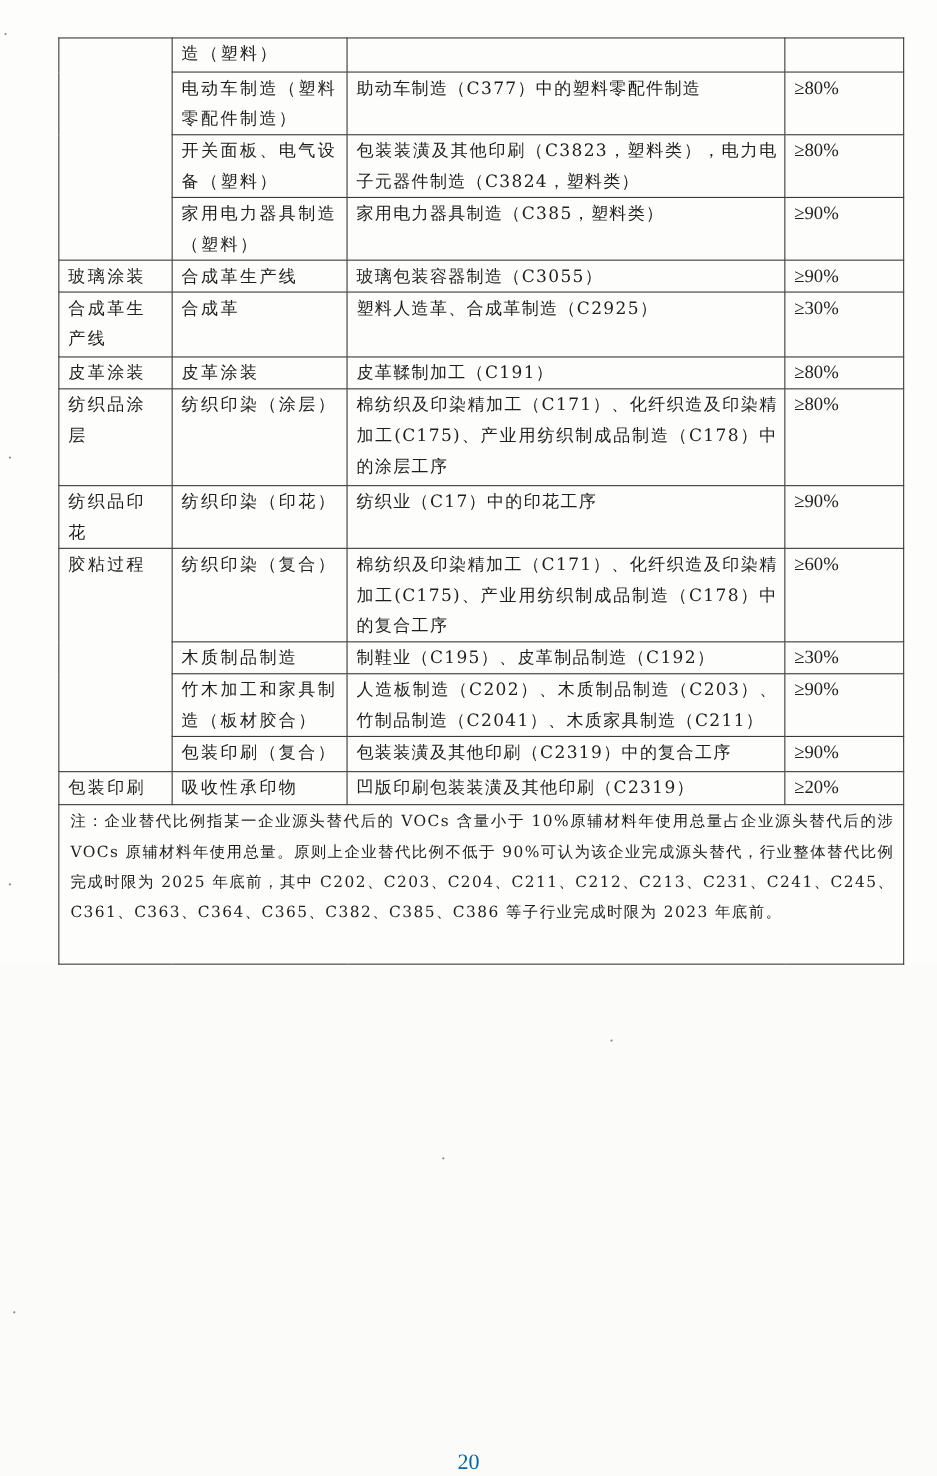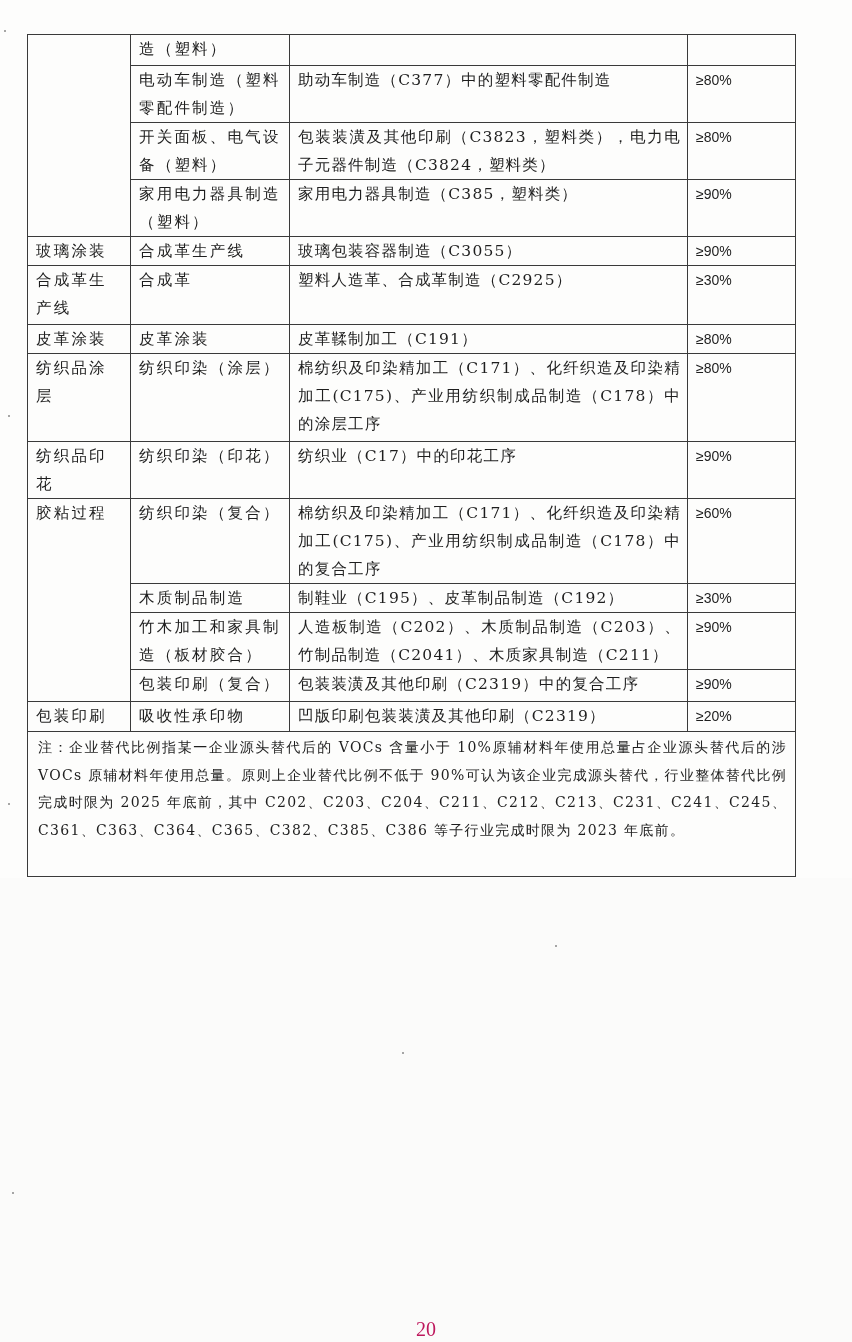--- a/index.html
+++ b/index.html
@@ -7,44 +7,44 @@
     width: 852px; height: 1342px; position: relative; overflow: hidden;
     background: #fdfdfc;
     font-family: "DejaVu Serif", "Liberation Serif", serif;
     color: #1e1e1e;
   }
   .page-shade {
     position: absolute; left: 0; top: 878px; width: 852px; height: 464px;
     background: #fbfbfa;
   }
   table.voc {
-    position: absolute; left: 27px; top: 34px;
+    position: absolute; left: 53px; top: 34px;
     width: 768px;
     border-collapse: collapse;
     table-layout: fixed;
     font-size: 15.5px;
     line-height: 28px;
   }
   table.voc td {
     border: 1.3px solid #3a3a3a;
     vertical-align: top;
     padding: 0 6px 0 8px;
     letter-spacing: 2.2px;
     word-break: break-all;
   }
-  table.voc td.c4 { letter-spacing: 0; padding-left: 8px; font-family: Liberation Sans, sans-serif; font-size: 14px; }
+  table.voc td.c4 { letter-spacing: 0; padding-left: 8px; font-family: Liberation Serif, serif; font-size: 17px; }
   table.voc td.c3 { letter-spacing: 1.2px; text-align: justify; }
   table.voc td.note {
     font-size: 14px; line-height: 27.5px; letter-spacing: 1.3px;
     padding: 2px 8px 4px 10px; text-align: justify;
   }
   .page-number {
     position: absolute; left: 0; width: 852px; top: 1318px;
     text-align: center;
-    font-family: "Liberation Serif", serif; font-size: 20px; color: #be185d;
+    font-family: "Liberation Serif", serif; font-size: 20px; color: #0369a1;
   }
   .speck { position: absolute; width: 2px; height: 2px; background: #888; border-radius: 1px; }
 </style>
 </head>
 <body>
 
 <div class="page-shade"></div>
 
 <table class="voc">
   <colgroup>

